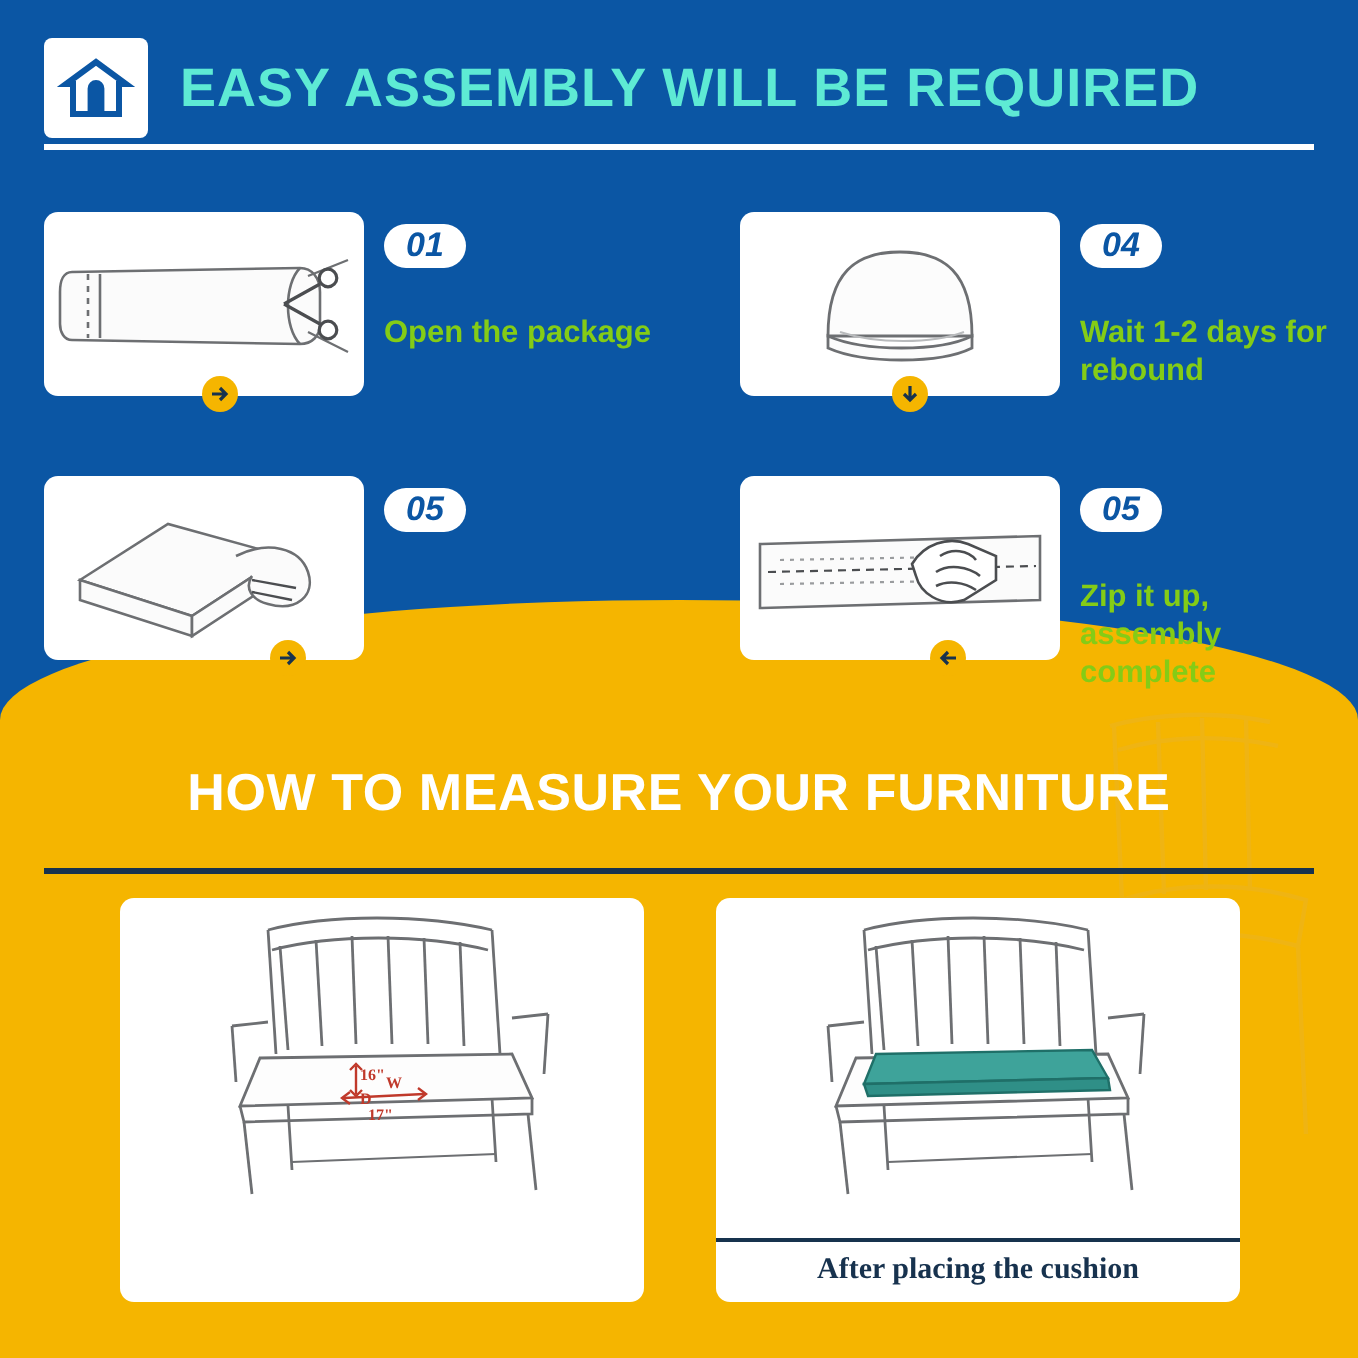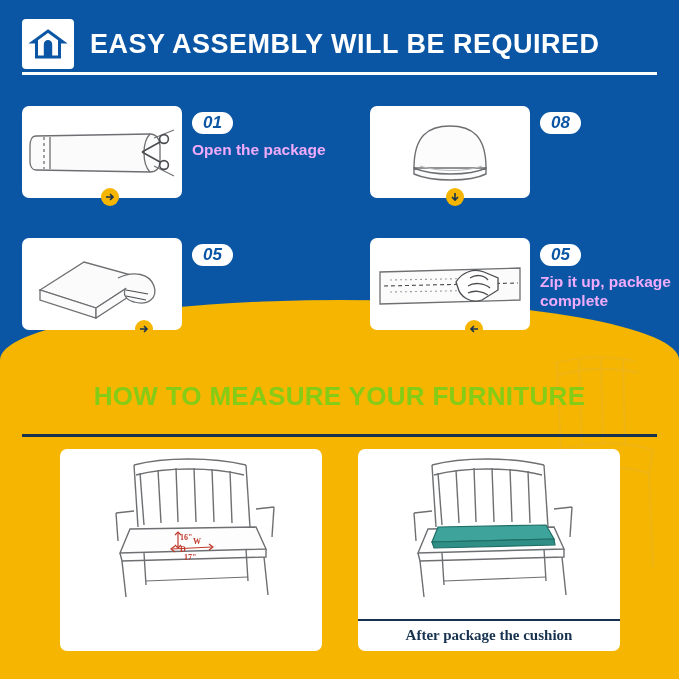--- a/index.html
+++ b/index.html
@@ -42,21 +42,21 @@
     display: flex; align-items: center;
   }
   .home-icon {
     width: 52px; height: 50px;
     background: #ffffff;
     border-radius: 4px;
     display: flex; align-items: center; justify-content: center;
     flex: 0 0 auto;
   }
   #header-title {
-    color: #ffffff;
+    color: #5eead4;
     font-size: 27px;
     font-weight: bold;
     letter-spacing: .5px;
     margin-left: 16px;
     white-space: nowrap;
   }
   #header-rule {
     position: absolute;
     left: 22px; top: 72px; width: 635px; height: 3px;
     background: #ffffff;
@@ -92,41 +92,41 @@
     background: #ffffff;
     color: #0b56a4;
     font-size: 17px;
     font-weight: bold;
     font-style: italic;
     border-radius: 11px;
     padding: 1px 11px 2px 11px;
     line-height: 19px;
   }
   .step-label {
-    margin-top: 6px;
-    color: #f0abfc;
+    margin-top: 23px;
+    color: #84cc16;
     font-size: 15.5px;
     font-weight: bold;
     line-height: 19px;
   }
   
   .arrow-badge {
     position: absolute;
     width: 18px; height: 18px;
     border-radius: 50%;
     background: #f5b500;
     display: flex; align-items: center; justify-content: center;
   }
   .arrow-badge svg { display: block; }
   
   #measure-title {
     position: absolute;
     left: 0; top: 381px; width: 679px;
     text-align: center;
-    color: #84cc16;
+    color: #ffffff;
     font-size: 26px;
     font-weight: bold;
     letter-spacing: .3px;
   }
   #measure-rule {
     position: absolute;
     left: 22px; top: 434px; width: 635px; height: 3px;
     background: #17324e;
   }
   #measure-cards {
@@ -234,21 +234,22 @@
       <div class="step-card">
         <svg width="160" height="92" viewBox="0 0 160 92">
           <g fill="#fcfcfc" stroke="#6d6f72" stroke-width="1.4">
             <path d="M44 62 C44 30 58 20 80 20 C102 20 116 30 116 62 Z"></path>
             <path d="M44 62 C62 70 100 70 116 62 L116 68 C100 76 62 76 44 68 Z"></path>
           </g>
           <path d="M50 60 C68 66 96 66 112 60" fill="none" stroke="#b9bbbd" stroke-width="1"></path>
         </svg>
       </div>
       <div class="step-text-wrap">
-        <span class="step-num">08</span>
+        <span class="step-num">04</span>
+        <div class="step-label">Wait 1-2 days for rebound</div>
       </div>
       <div class="arrow-badge" style="left:76px; top:82px;">
         <svg width="10" height="10" viewBox="0 0 10 10">
             <path d="M5 1 L5 7 M2 5 L5 8 L8 5" fill="none" stroke="#17324e" stroke-width="1.6"></path>
           </svg>
       </div>
     </div>
 
     <div class="step">
       <div class="step-card">
@@ -289,21 +290,21 @@
           <g fill="#ffffff" stroke="#4b4d50" stroke-width="1.3">
             <path d="M86 44 C92 34 104 30 114 34 L128 40 L128 52 L112 62 C100 66 90 58 88 50 Z"></path>
             <path d="M100 40 C106 36 114 37 118 42"></path>
             <path d="M98 48 C104 44 114 45 120 50"></path>
             <path d="M98 55 C104 52 112 53 118 57"></path>
           </g>
         </svg>
       </div>
       <div class="step-text-wrap">
         <span class="step-num">05</span>
-        <div class="step-label">Zip it up, package complete</div>
+        <div class="step-label">Zip it up, assembly complete</div>
       </div>
       <div class="arrow-badge" style="left:95px; top:82px;">
         <svg width="10" height="10" viewBox="0 0 10 10">
             <path d="M9 5 L3 5 M5 2 L2 5 L5 8" fill="none" stroke="#17324e" stroke-width="1.6"></path>
           </svg>
       </div>
     </div>
   </div>
 
   <div id="measure-title">HOW TO MEASURE YOUR FURNITURE</div>
@@ -386,17 +387,17 @@
             <path d="M186 100 L188 132"></path>
             <path d="M86 132 L188 128" stroke-width="1.1"></path>
           </g>
 
           <g stroke="#1f6f68" stroke-width="1.2">
             <path d="M80 78 L188 76 L196 90 L74 93 Z" fill="#3ea39a"></path>
             <path d="M74 93 L76 99 L197 96 L196 90 Z" fill="#2f8f87"></path>
           </g>
         </svg>
       </div>
-      <div class="measure-caption">After package the cushion</div>
+      <div class="measure-caption">After placing the cushion</div>
     </div>
   </div>
 
 </div>
 
 </body></html>

